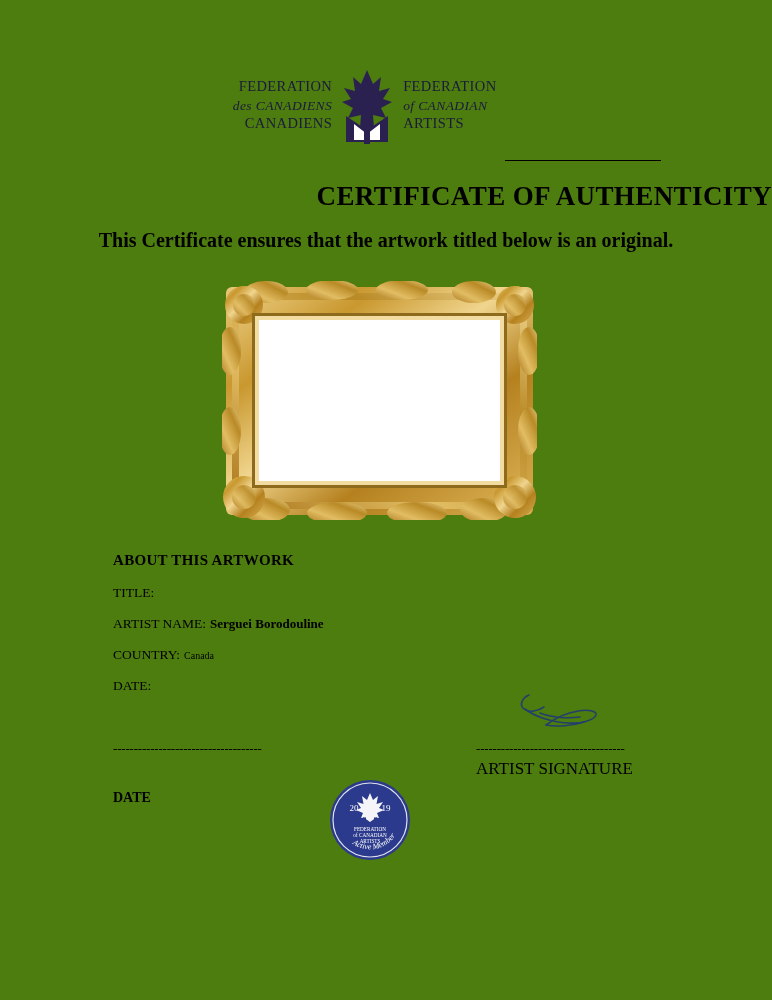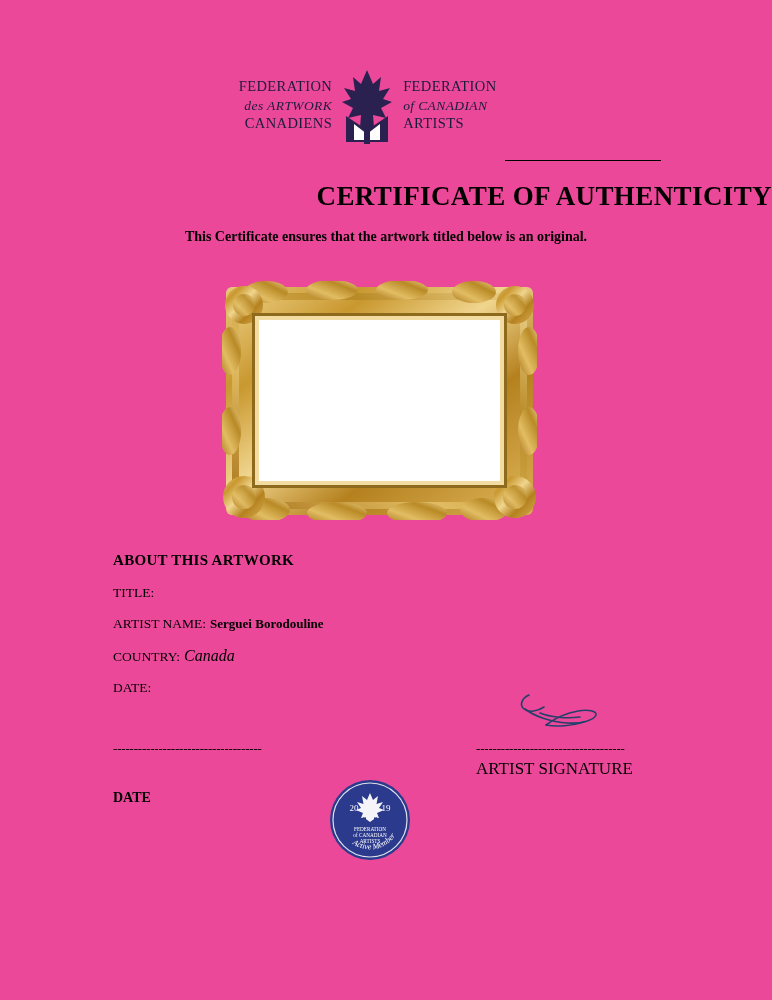--- a/index.html
+++ b/index.html
@@ -14,21 +14,21 @@
     font-family: "Liberation Serif", serif;
     color: #000;
     overflow: hidden;
   }
 
   .page {
     position: absolute;
     left: 0; top: 0;
     width: 772px;
     height: 1000px;
-    background: #ec4899;
+    background: #4d7c0f;
   }
 
   
   .logo-block {
     position: absolute;
     left: 231px;
     top: 66px;
     width: 278px;
     height: 79px;
     display: flex;
@@ -88,21 +88,21 @@
     letter-spacing: 0.4px;
   }
   .cert-sub {
     position: absolute;
     left: 0;
     top: 229px;
     width: 772px;
     text-align: center;
     font-family: "Liberation Serif", serif;
     font-weight: bold;
-    font-size: 14px;
+    font-size: 20px;
   }
 
   
   .frame-wrap {
     position: absolute;
     left: 222px;
     top: 281px;
     width: 315px;
     height: 239px;
   }
@@ -128,23 +128,22 @@
     white-space: nowrap;
   }
   .row .lbl { font-size: 13.5px; }
   .row .val {
     font-weight: bold;
     font-size: 13px;
     padding-left: 4px;
   }
   .row .val-plain {
     font-weight: normal;
-    font-size: 16px;
+    font-size: 10px;
     padding-left: 4px;
-    font-style: italic;
   }
 
   
   .signature {
     position: absolute;
     left: 516px;
     top: 692px;
     width: 86px;
     height: 42px;
   }
@@ -201,21 +200,21 @@
   .seal svg { display: block; }
 </style>
 </head>
 <body>
 
 <div class="page">
 
   <div class="logo-block">
     <div class="logo-left">
       <div>FEDERATION</div>
-      <div class="it">des ARTWORK</div>
+      <div class="it">des CANADIENS</div>
       <div>CANADIENS</div>
     </div>
 
     <div class="logo-mark">
       <svg width="54" height="76" viewBox="0 0 54 76">
 
         <path d="M27 2 L33 16 L41 9 L39 23 L50 20 L43 31 L52 34 L41 40 L46 50 L33 47 L34 60 L27 52 L20 60 L21 47 L8 50 L13 40 L2 34 L11 31 L4 20 L15 23 L13 9 L21 16 Z" fill="#2b2150"></path>
         <rect x="21" y="44" width="12" height="30" fill="#2b2150"></rect>
         <path d="M6 48 L27 62 L48 48 L48 74 L6 74 Z" fill="#2b2150"></path>
         <path d="M14 56 L27 66 L40 56 L40 72 L14 72 Z" fill="#ffffff"></path>

